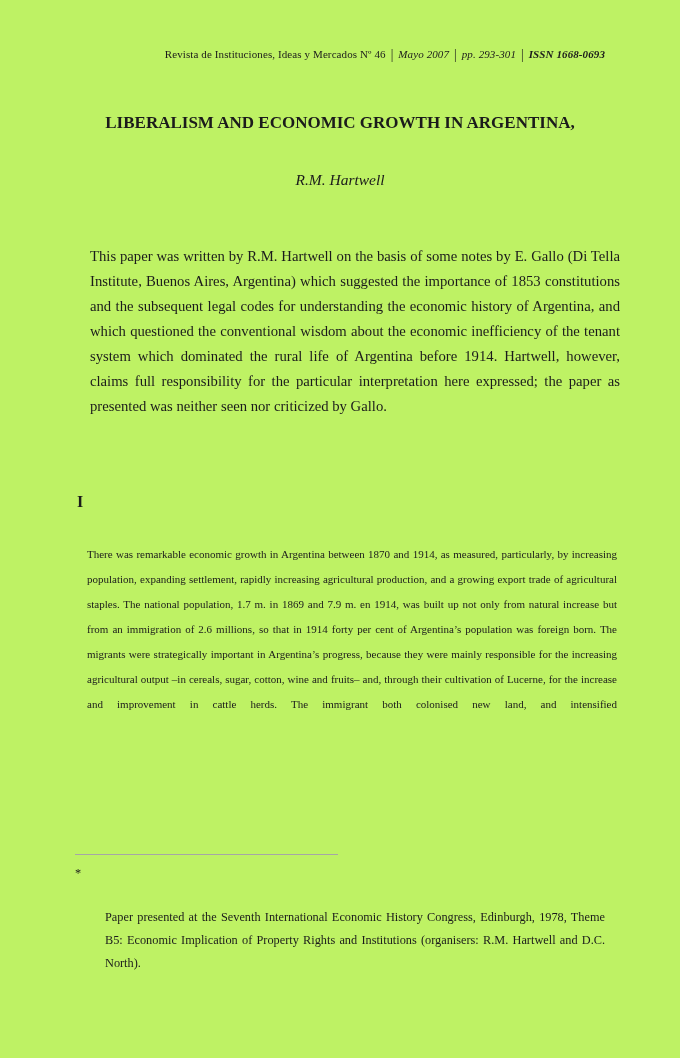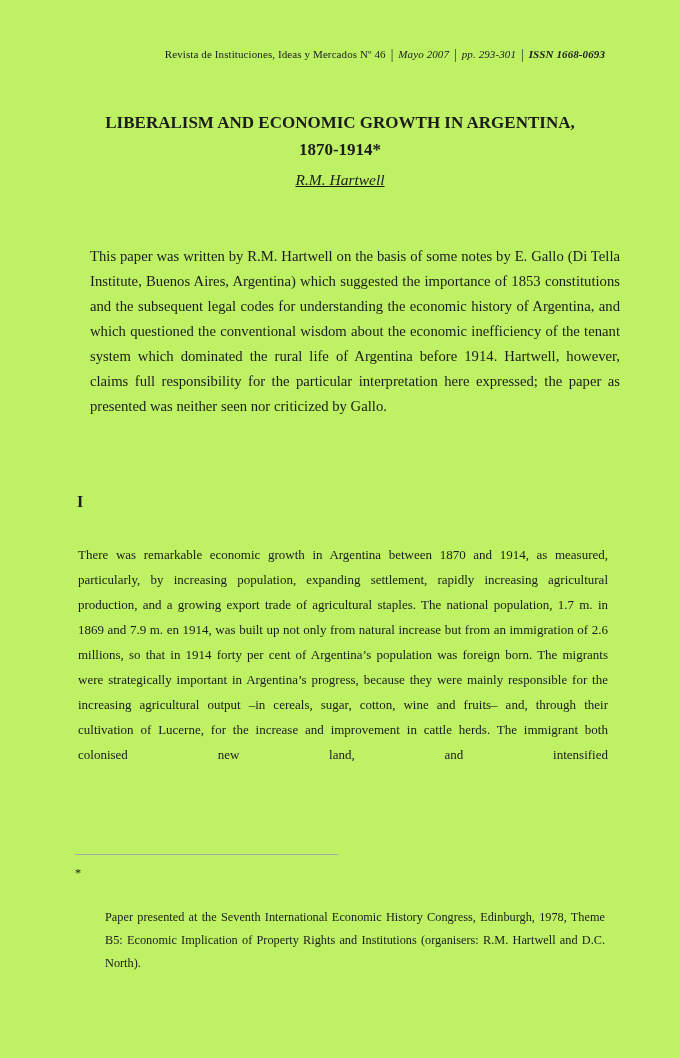--- a/index.html
+++ b/index.html
@@ -49,44 +49,43 @@
     margin-top: 13px;
   }
 
   .author-line {
     top: 171px;
     left: 75px;
     width: 530px;
     text-align: center;
     font-style: italic;
     font-size: 15.5px;
-    text-decoration: underline;
   }
 
   .abstract-para {
     top: 244px;
     left: 90px;
     width: 530px;
     font-size: 14.7px;
     line-height: 25px;
     text-align: justify;
   }
 
   .section-heading {
     top: 493px;
     left: 77px;
     font-size: 16px;
     font-weight: bold;
   }
 
   .body-para {
     top: 542px;
-    left: 78px;
+    left: 87px;
     width: 530px;
-    font-size: 13px;
+    font-size: 11px;
     line-height: 25px;
     text-align: justify;
     text-align-last: justify;
   }
 
   .footnote-rule {
     top: 854px;
     left: 75px;
     width: 263px;
     height: 0;
@@ -115,21 +114,20 @@
 <body>
 
 <div class="page">
 
   <div class="abs journal-line">
     <span>Revista de Instituciones, Ideas y Mercados Nº 46</span><span class="sep">|</span><span class="it">Mayo 2007</span><span class="sep">|</span><span class="it">pp. 293-301</span><span class="sep">|</span><span class="bold-it">ISSN 1668-0693</span>
   </div>
 
   <div class="abs title-block">
     <div>LIBERALISM AND ECONOMIC GROWTH IN ARGENTINA,</div>
-    <div>1870-1914*</div>
   </div>
 
   <div class="abs author-line">R.M. Hartwell</div>
 
   <div class="abs abstract-para">This paper was written by R.M. Hartwell on the basis of some notes by E. Gallo (Di Tella Institute, Buenos Aires, Argentina) which suggested the importance of 1853 constitutions and the subsequent legal codes for understanding the economic history of Argentina, and which questioned the conventional wisdom about the economic inefficiency of the tenant system which dominated the rural life of Argentina before 1914. Hartwell, however, claims full responsibility for the particular interpretation here expressed; the paper as presented was neither seen nor criticized by Gallo.</div>
 
   <div class="abs section-heading">I</div>
 
   <div class="abs body-para">There was remarkable economic growth in Argentina between 1870 and 1914, as measured, particularly, by increasing population, expanding settlement, rapidly increasing agricultural production, and a growing export trade of agricultural staples. The national population, 1.7 m. in 1869 and 7.9 m. en 1914, was built up not only from natural increase but from an immigration of 2.6 millions, so that in 1914 forty per cent of Argentina’s population was foreign born. The migrants were strategically important in Argentina’s progress, because they were mainly responsible for the increasing agricultural output –in cereals, sugar, cotton, wine and fruits– and, through their cultivation of Lucerne, for the increase and improvement in cattle herds. The immigrant both colonised new land, and intensified</div>
 

